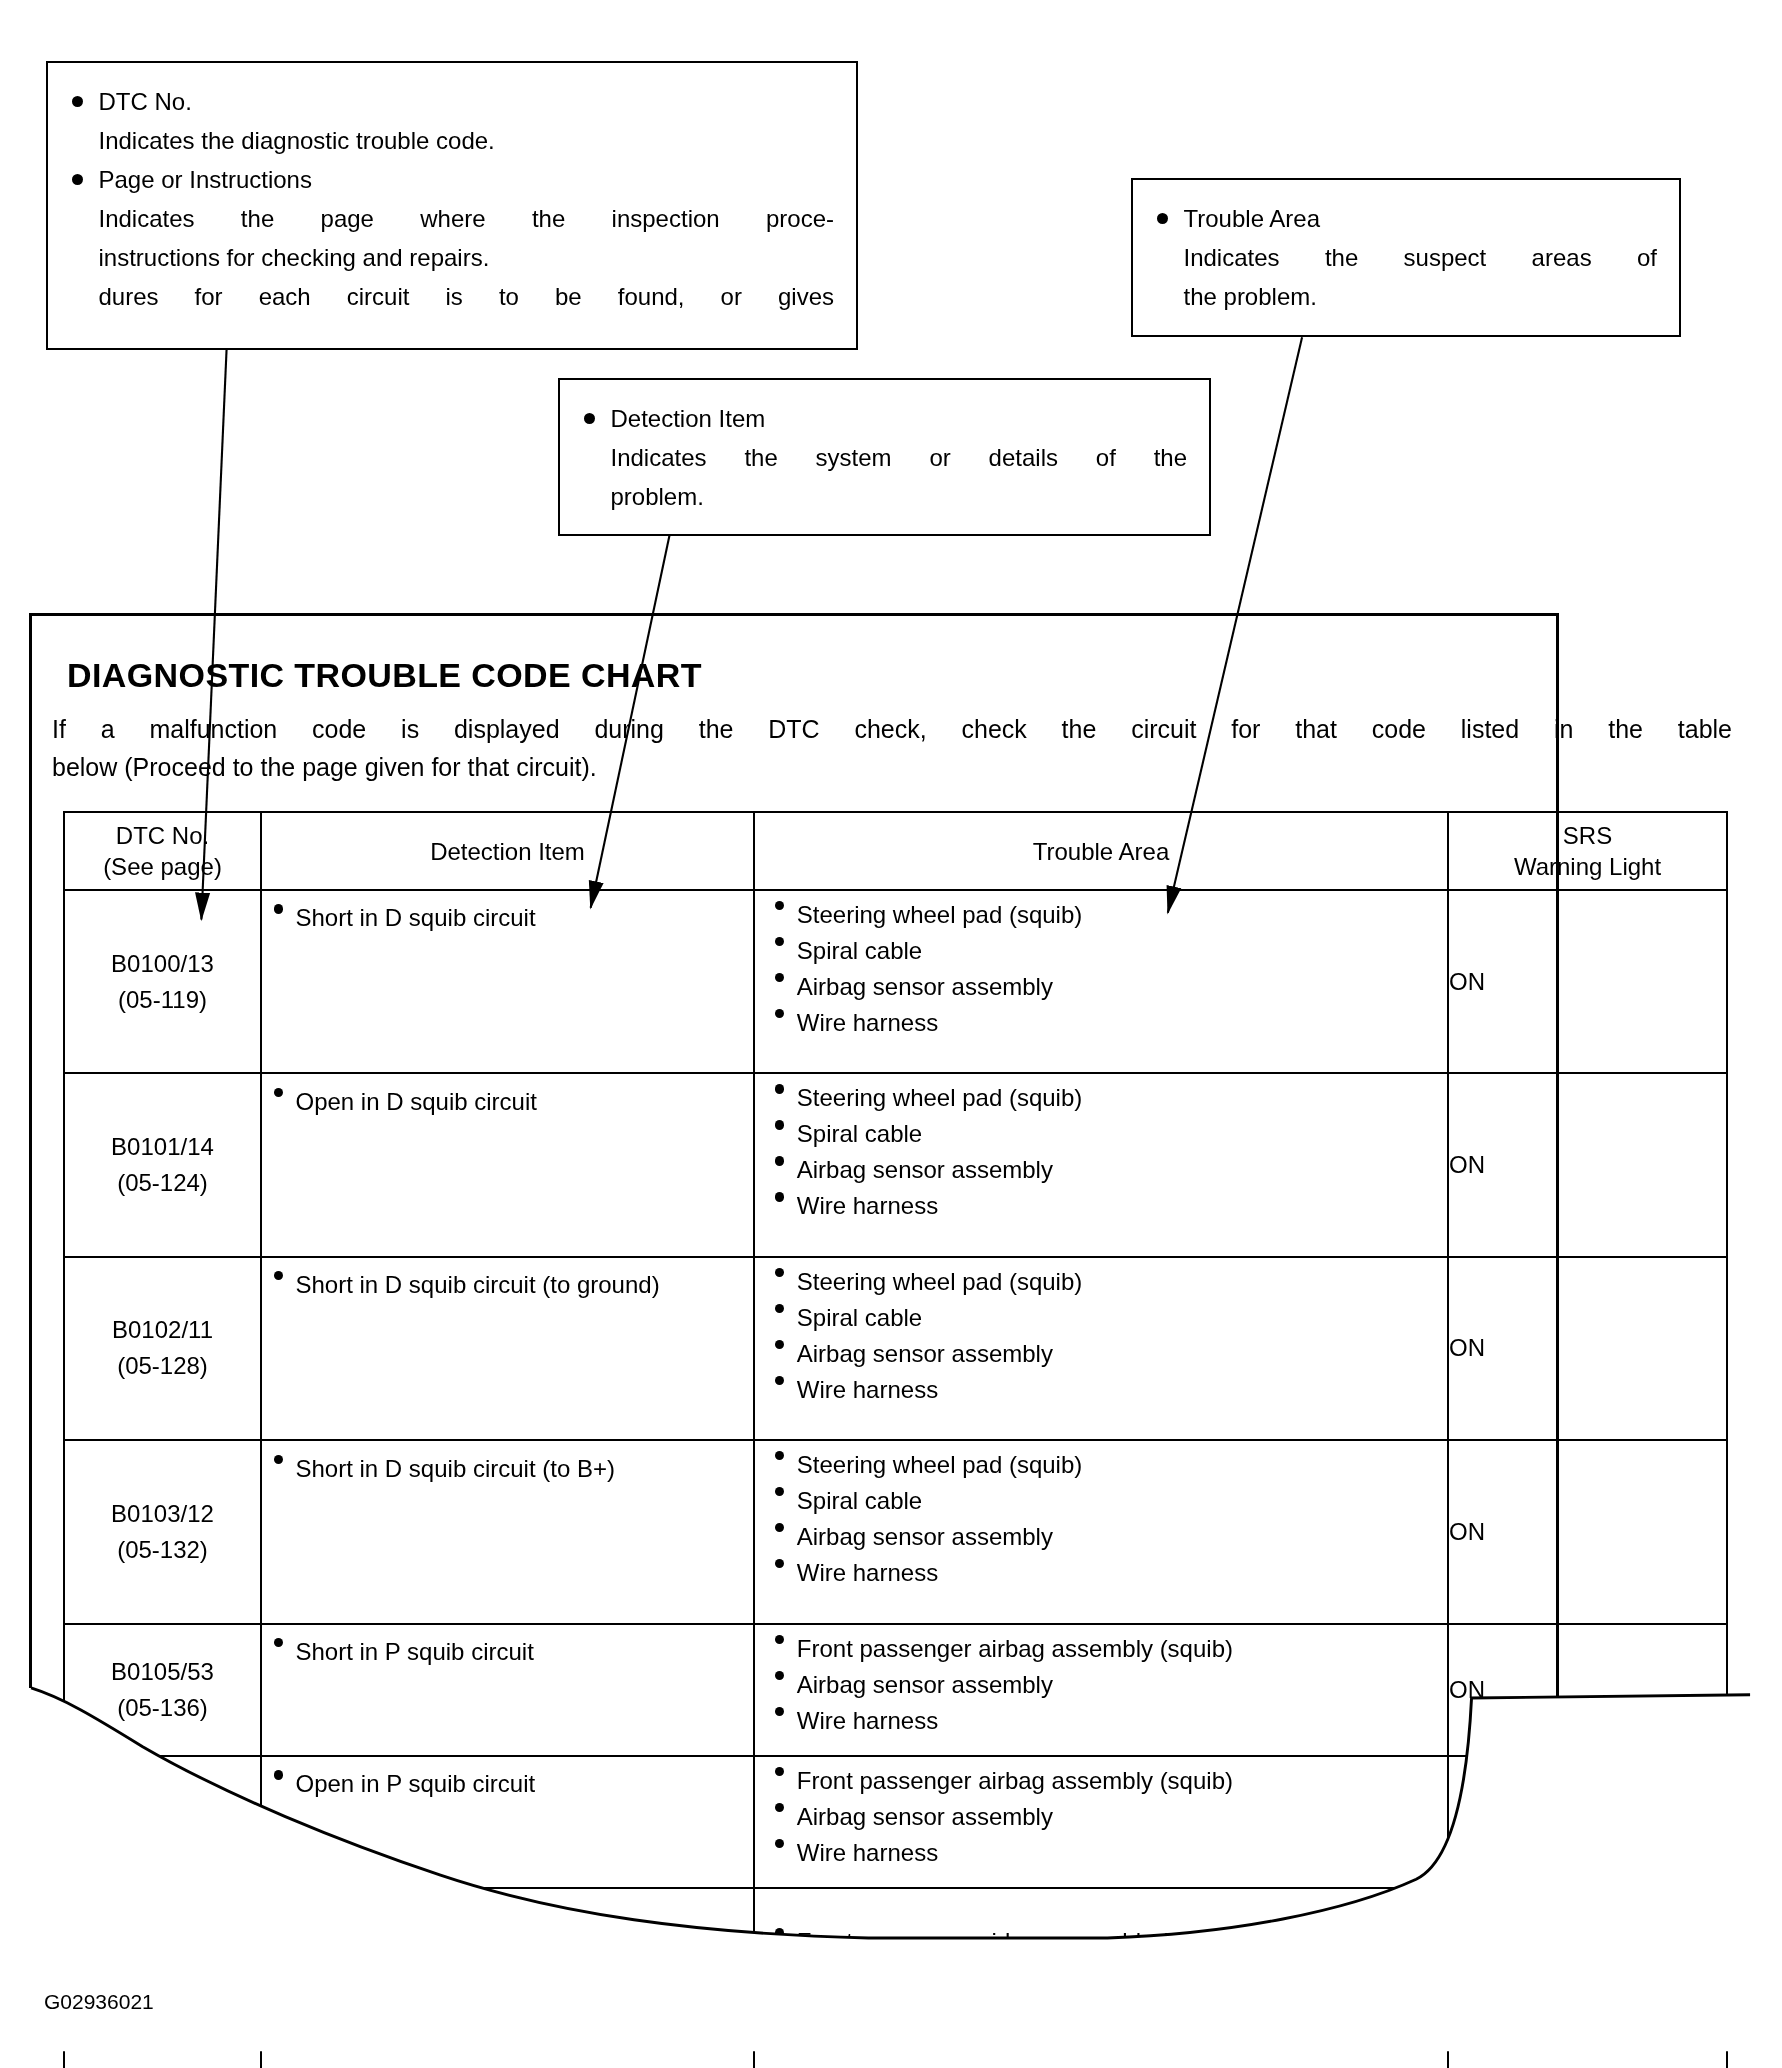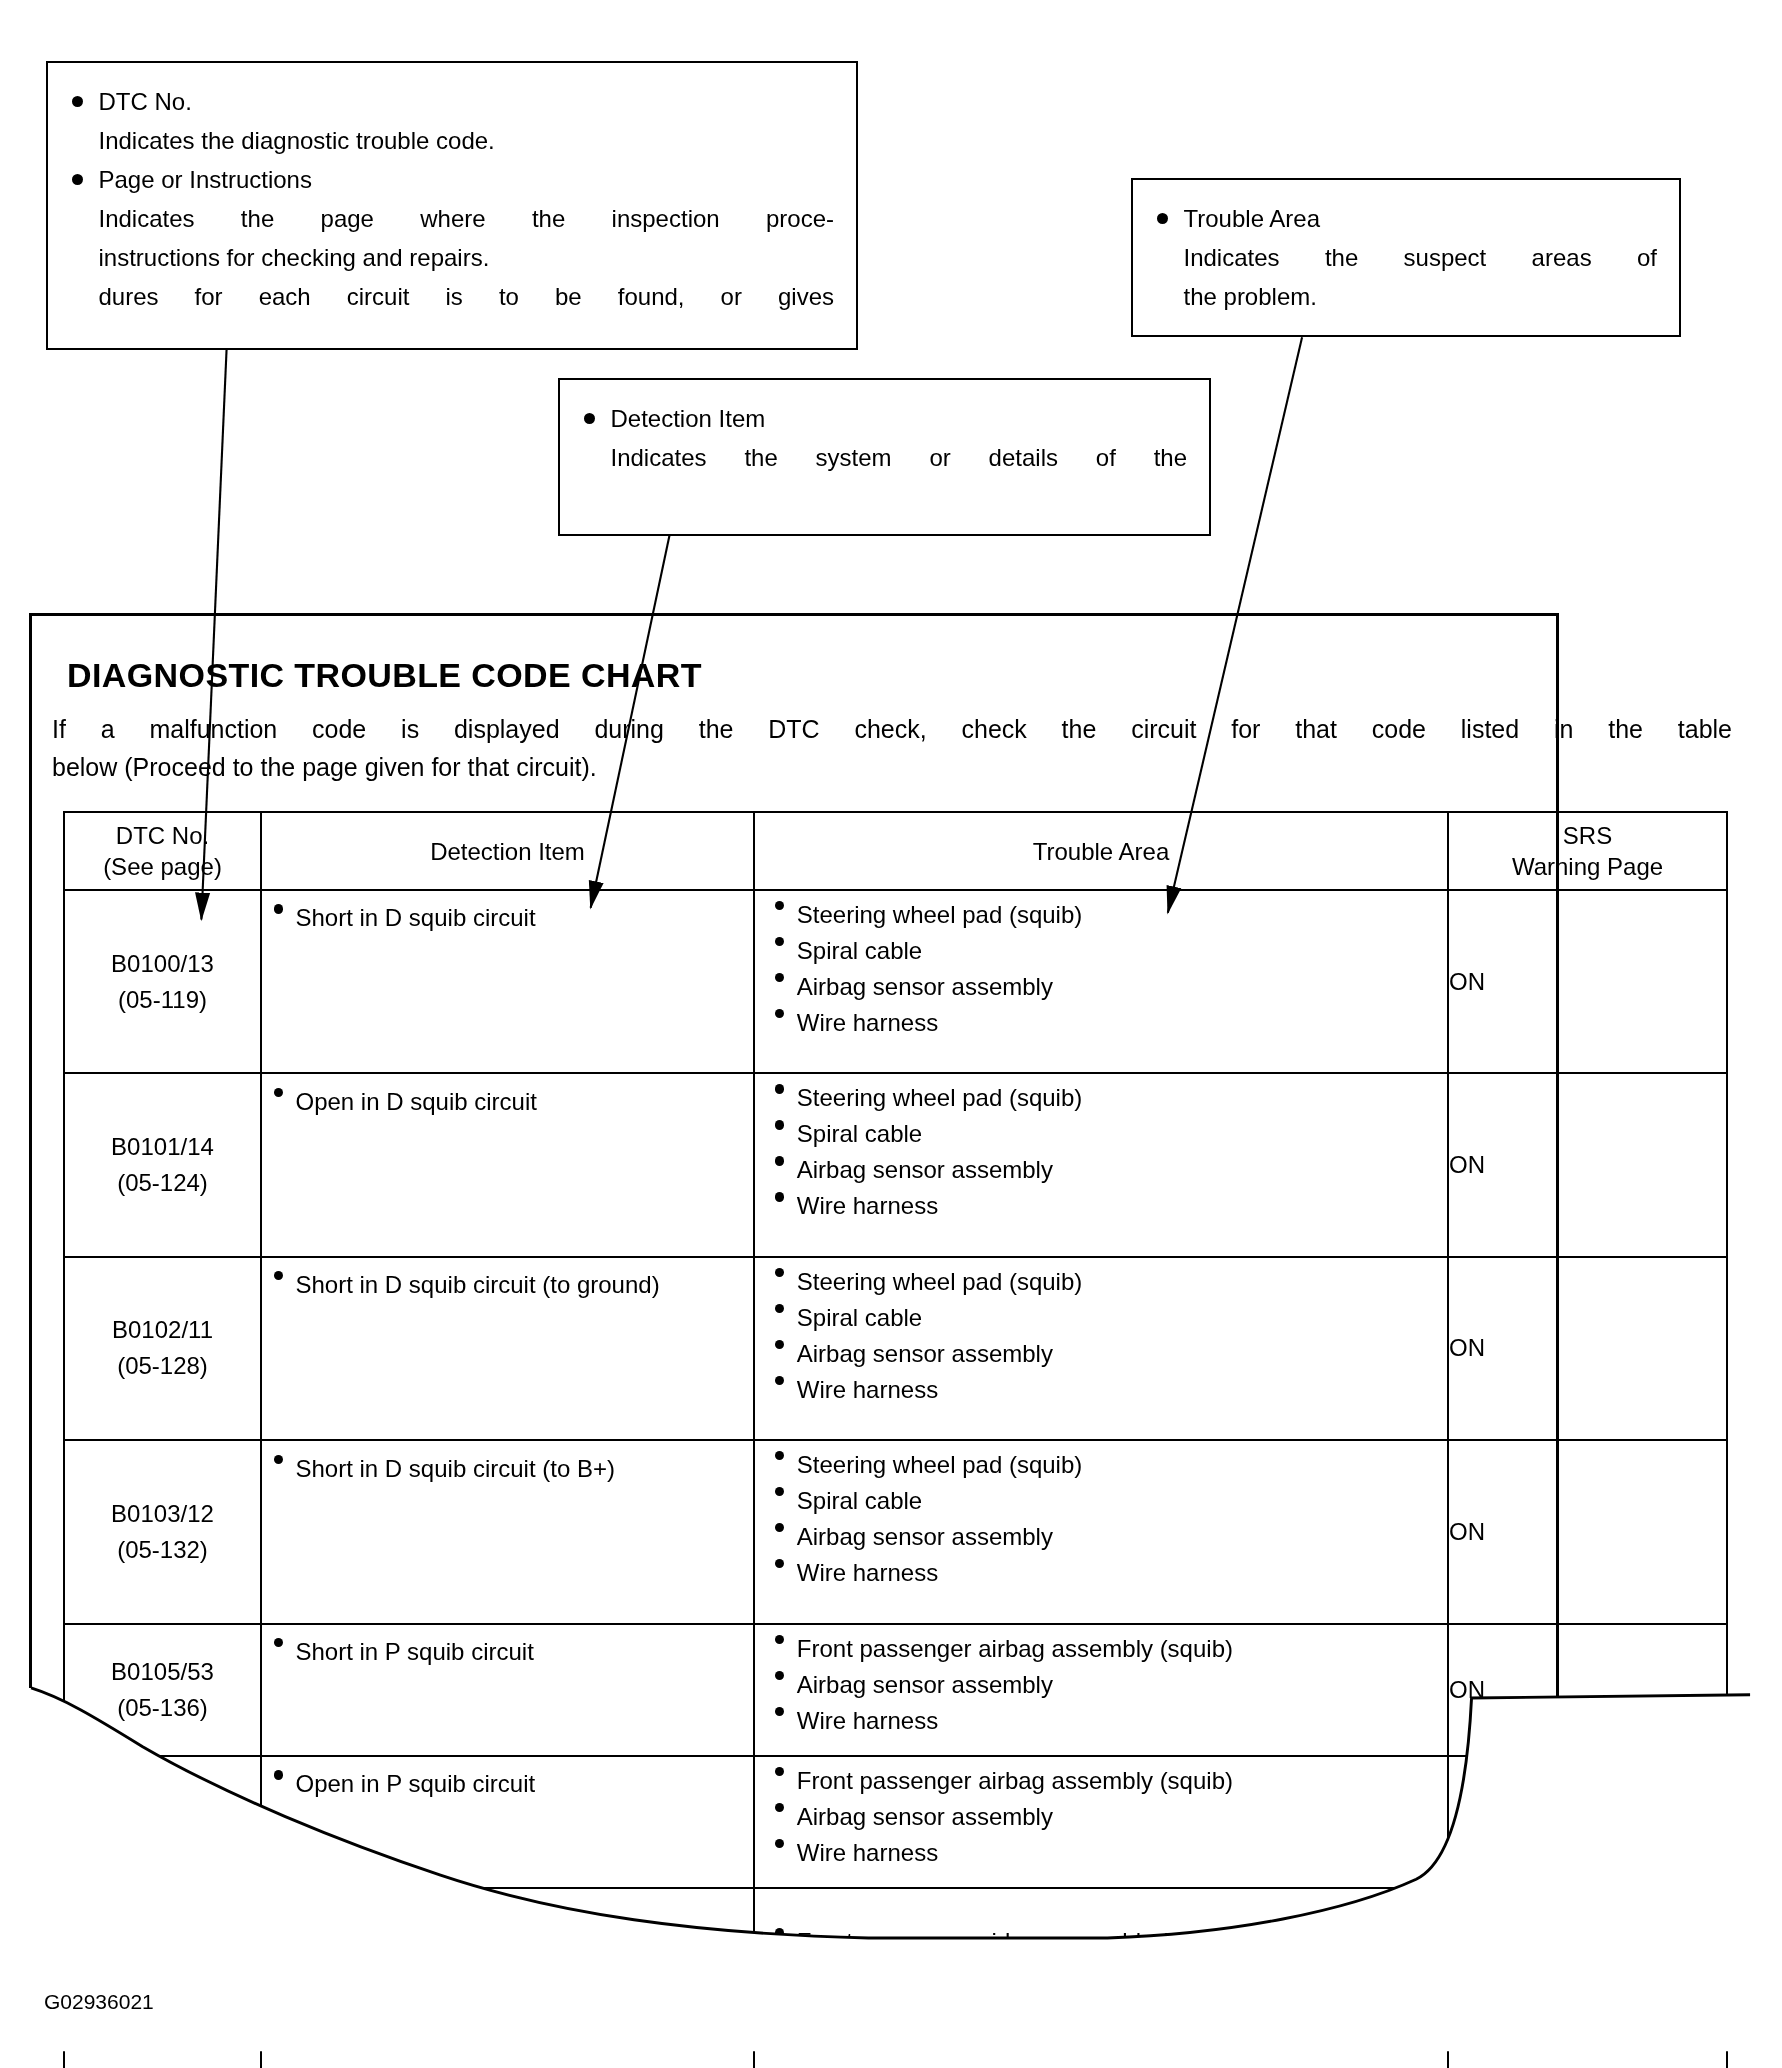--- a/index.html
+++ b/index.html
@@ -99,20 +99,21 @@
   </div>
 </div>
 
 <div class="callout" id="callout-detection">
   <div class="inner">
     <div class="c-item">
       <span class="dot"></span>
       <div class="c-body">
         <div class="c-title">Detection Item</div>
         <div class="c-line just">Indicates the system or details of the</div>
+        <div class="c-line">problem.</div>
       </div>
     </div>
   </div>
 </div>
 
 <div class="main-box">
   <h1 class="chart-title">DIAGNOSTIC TROUBLE CODE CHART</h1>
   <div class="chart-intro">
     <div class="intro-l1">If a malfunction code is displayed during the DTC check, check the circuit for that code listed in the table</div>
     <div class="intro-l2">below (Proceed to the page given for that circuit).</div>
@@ -128,21 +129,21 @@
     <thead>
       <tr>
         <th>
           <div>DTC No.</div>
           <div>(See page)</div>
         </th>
         <th>Detection Item</th>
         <th>Trouble Area</th>
         <th>
           <div>SRS</div>
-          <div>Warning Page</div>
+          <div>Warning Light</div>
         </th>
       </tr>
     </thead>
     <tbody>
 
       <tr class="rA">
         <td class="dtc-cell">
           <div>B0100/13</div>
           <div>(05-119)</div>
         </td>

